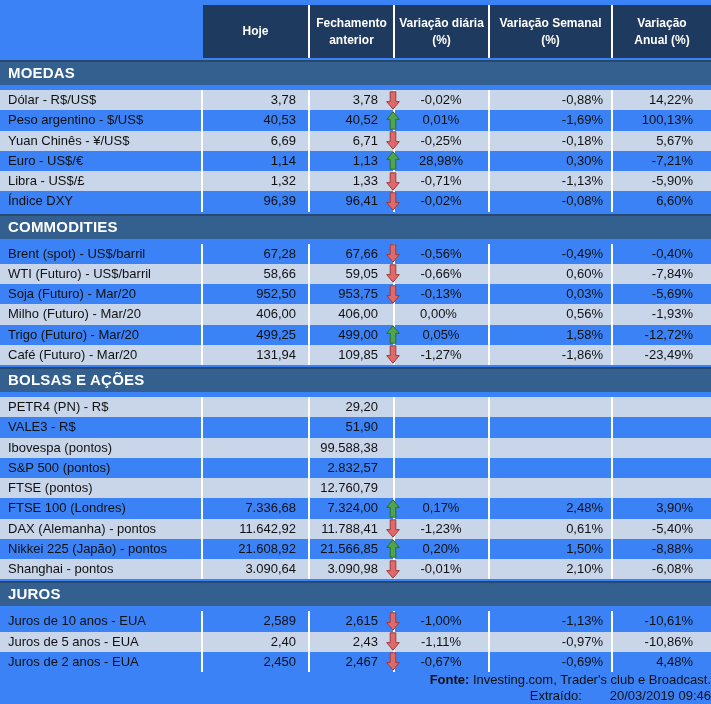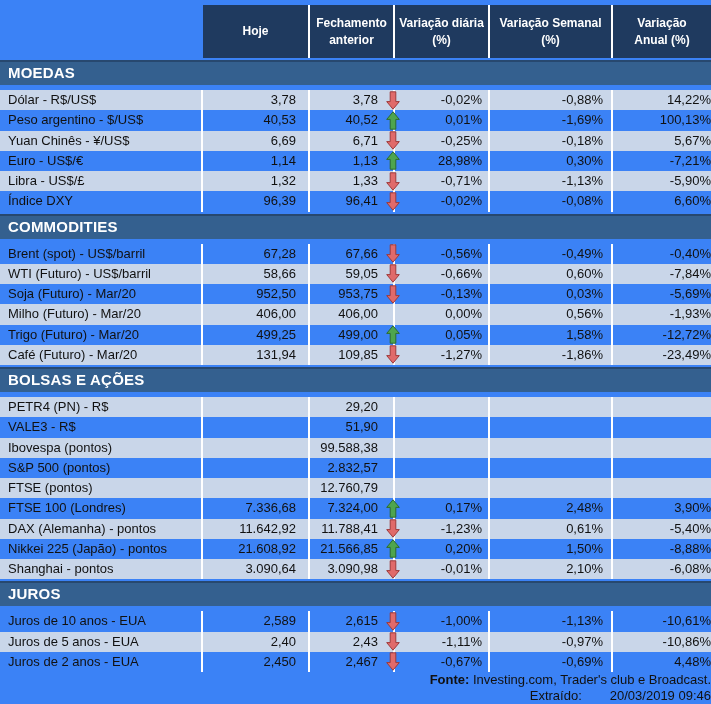--- a/index.html
+++ b/index.html
@@ -46,23 +46,23 @@
   }
   .row.alt{background:var(--row-alt-bg);}
   .cell{box-sizing:border-box;border-right:2px solid #fff;white-space:nowrap;}
   .cell:last-child{border-right:none;}
   .c-label{padding-left:8px;overflow:hidden;}
   .c-num{text-align:right;}
   .c-hoje{padding-right:12px;}
   .c-fech{padding-right:15px;}
   .c-vdia{display:flex;align-items:center;overflow:visible;}
   .c-vdia .arr{flex:0 0 auto;margin-left:-9px;}
-  .c-vdia .pct{flex:1;text-align:right;padding-right:6px;}
+  .c-vdia .pct{flex:1;text-align:center;padding-right:6px;}
   .c-vsem{padding-right:8px;}
-  .c-van{padding-right:0;}
+  .c-van{padding-right:18px;}
   
   .footer{font-size:13px;text-align:right;}
   .f-line{height:16px;line-height:16px;}
   .f-line1{padding-left:8px;}
   .f-line1 .b{font-weight:bold;}
   .f-line2{padding-left:110px;}
   .f-line2 .val{margin-left:28px;}
 </style>
 </head>
 <body>

